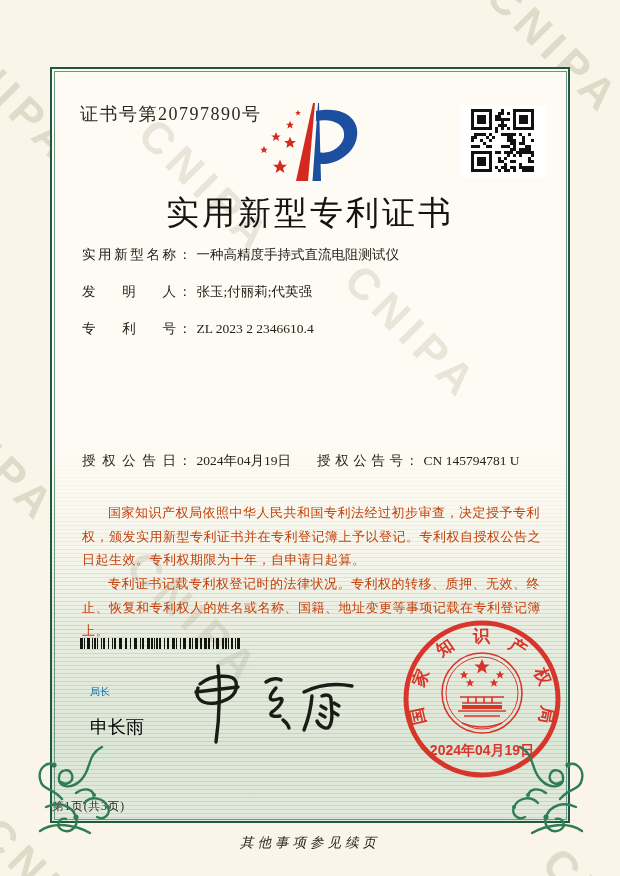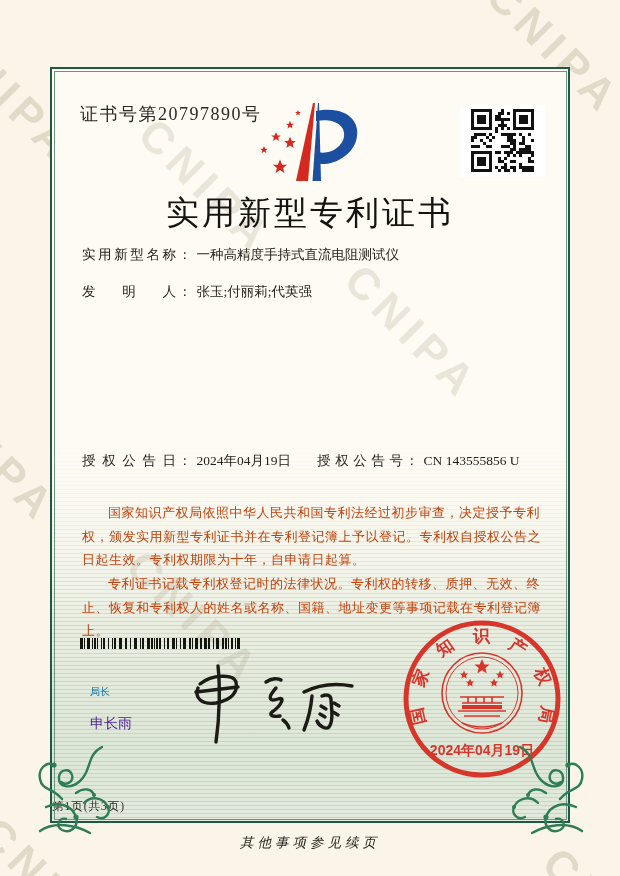--- a/index.html
+++ b/index.html
@@ -44,21 +44,21 @@
 
   
   .legal{left:30px;top:432px;width:462px;font-size:13px;
          line-height:1.82;color:#c2410c;letter-spacing:0.5px;}
   .legal p{margin:0;text-indent:2em;}
 
   
   .barcode{left:28px;top:569px;}
   .signer-title{left:38px;top:616px;font-size:10px;color:#0369a1;
                 font-family:"Liberation Sans","DejaVu Sans",sans-serif;}
-  .signer-name{left:38px;top:646px;font-size:14px;color:#4c1d95;
+  .signer-name{left:38px;top:646px;font-size:18px;color:#000000;
                font-family:Liberation Sans, sans-serif;}
   .sig{left:130px;top:583px;}
   .seal{left:350px;top:550px;}
   .page-info{left:0;top:730px;width:100%;text-align:left;font-size:11.5px;
              letter-spacing:1px;color:#2b2b23;}
 
   .orn{position:absolute;z-index:4;}
   .orn-l{left:32px;top:743px;}
   .orn-r{left:510px;top:743px;transform:scaleX(-1);}
 
@@ -322,24 +322,27 @@
     </div>
 
     <div class="cz title">实用新型专利证书</div>
 
     <div class="cz f-row" style="top:177px">
       <span class="lbl">实用新型名称</span><span class="colon">：</span><span class="val">一种高精度手持式直流电阻测试仪</span>
     </div>
     <div class="cz f-row" style="top:214px">
       <span class="lbl">发明人</span><span class="colon">：</span><span class="val">张玉;付丽莉;代英强</span>
     </div>
+    <div class="cz f-row" style="top:251px">
+      <span class="lbl">专利号</span><span class="colon">：</span><span class="val">ZL 2023 2 2346610.4</span>
+    </div>
     <div class="cz f-row" style="top:383px">
       <span class="lbl">授权公告日</span><span class="colon">：</span><span class="val">2024年04月19日</span>
       <span class="grant2">
-        <span class="lbl">授权公告号</span><span class="colon">：</span><span class="val">CN 143555856 U</span>
+        <span class="lbl">授权公告号</span><span class="colon">：</span><span class="val">CN 145794781 U</span>
       </span>
     </div>
 
     <div class="cz legal">
       <p>国家知识产权局依照中华人民共和国专利法经过初步审查，决定授予专利权，颁发实用新型专利证书并在专利登记簿上予以登记。专利权自授权公告之日起生效。专利权期限为十年，自申请日起算。</p>
       <p>专利证书记载专利权登记时的法律状况。专利权的转移、质押、无效、终止、恢复和专利权人的姓名或名称、国籍、地址变更等事项记载在专利登记簿上。</p>
     </div>
 
     <svg id="barcode" class="cz barcode" width="162" height="11" viewBox="0 0 162 11">
         <rect x="0" y="0" width="3" height="11" fill="#151510"></rect>

